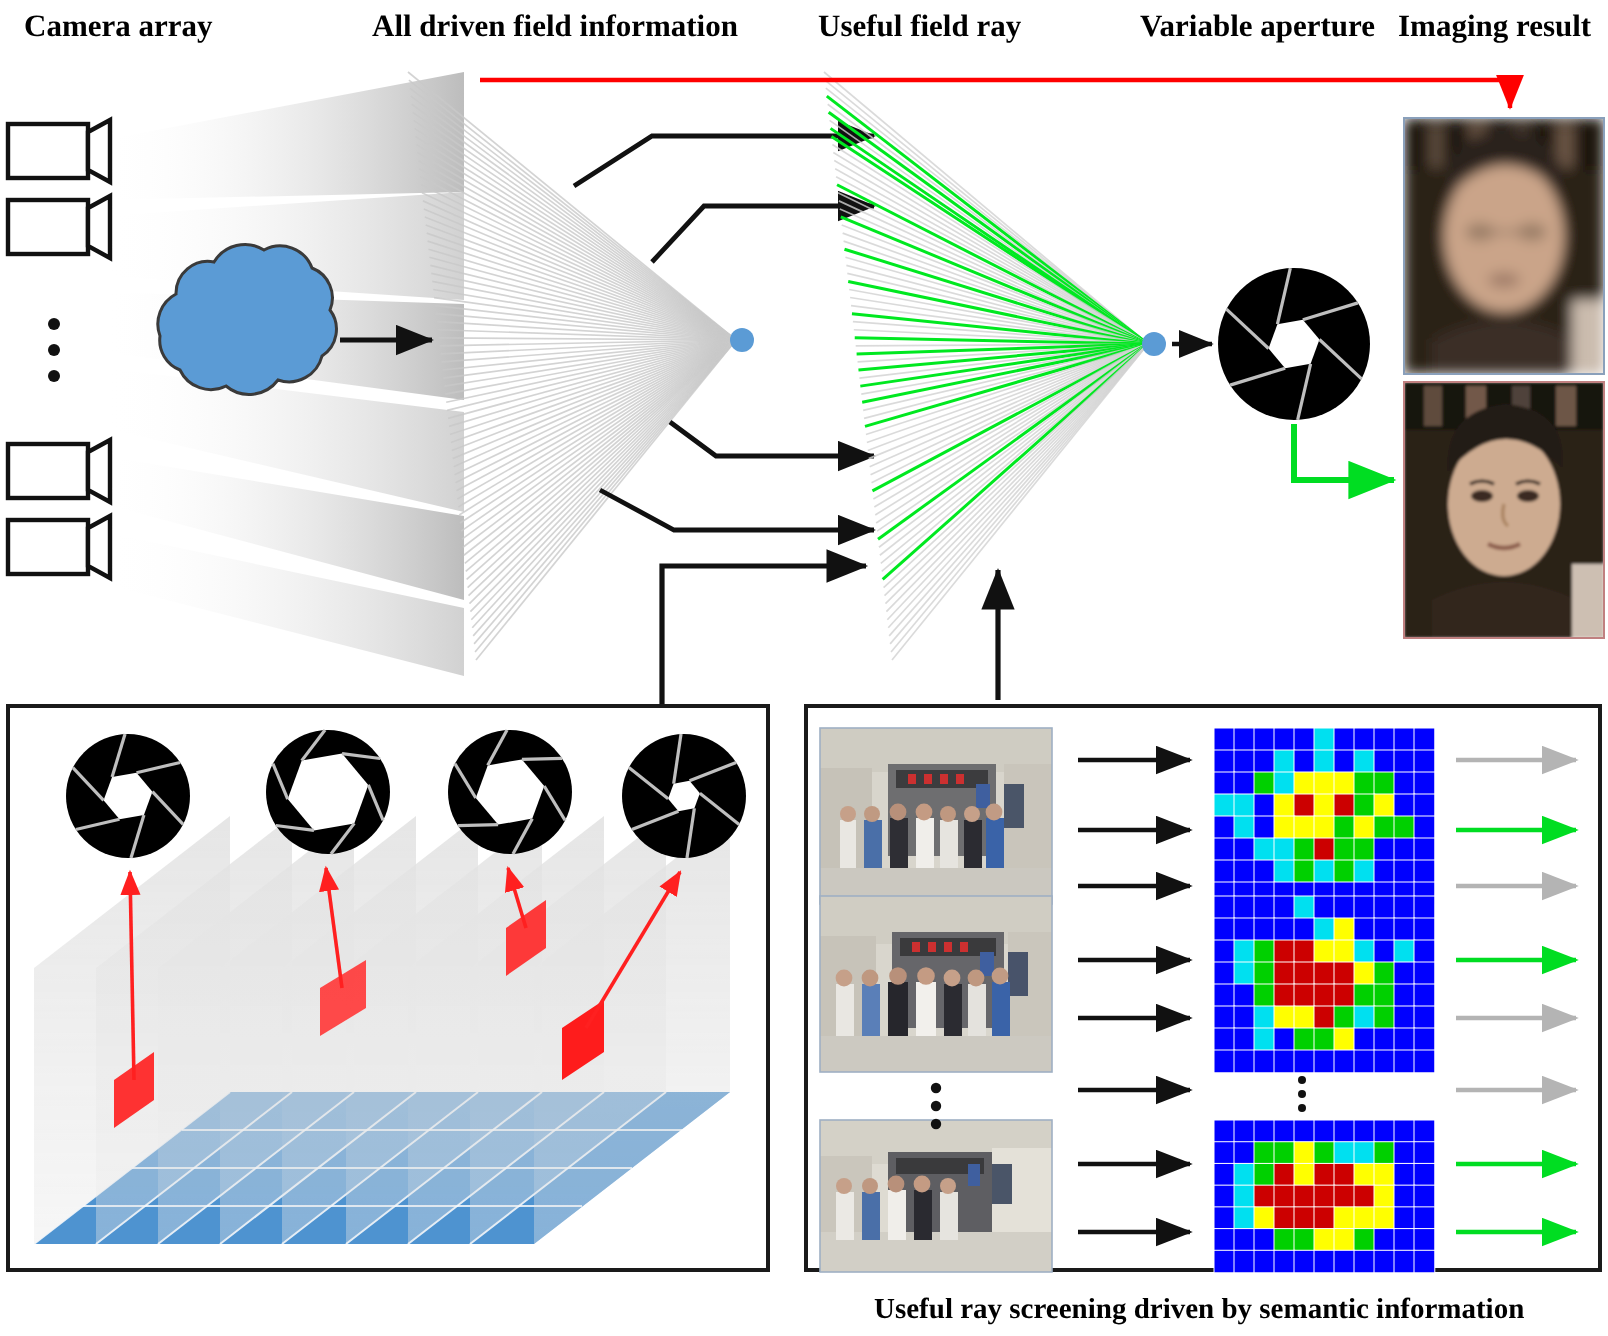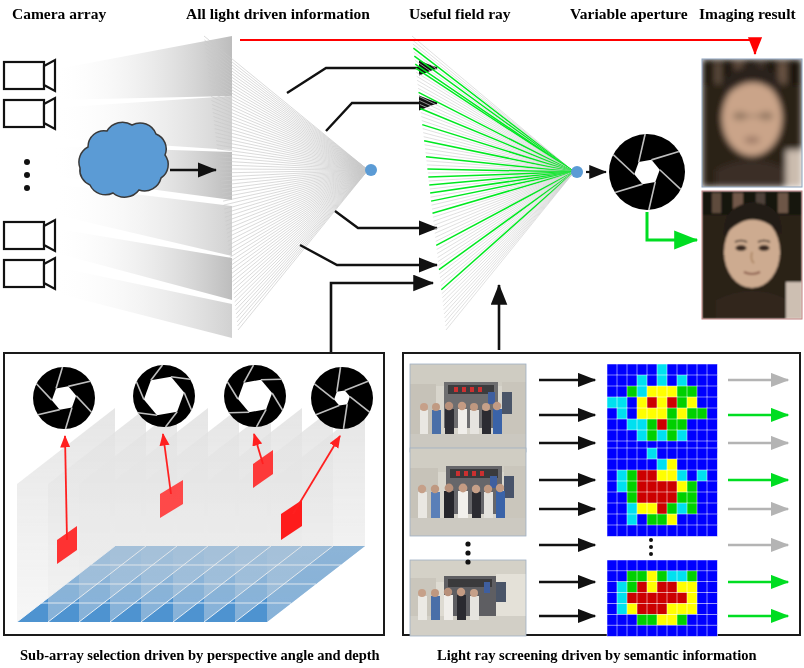--- a/index.html
+++ b/index.html
@@ -14,21 +14,21 @@
   .caption{position:absolute;font-size:14.5px;line-height:18px;white-space:nowrap;}
   svg.layer{position:absolute;left:0;top:0;width:804px;height:668px;overflow:visible;}
   .panel{position:absolute;border:2.5px solid #1a1a1a;background:#fff;box-sizing:border-box;}
 </style>
 </head>
 <body>
 
 <div id="root">
 
   <div class="lbl" style="left:12px;top:5px;">Camera array</div>
-  <div class="lbl" style="left:186px;top:5px;">All light driven information</div>
+  <div class="lbl" style="left:186px;top:5px;">All driven field information</div>
   <div class="lbl" style="left:409px;top:5px;">Useful field ray</div>
   <div class="lbl" style="left:570px;top:5px;text-align:right;">Variable aperture</div>
   <div class="lbl" style="left:680px;top:5px;margin-left:19px;">Imaging result</div>
 
   <svg class="layer" viewBox="0 0 804 668">
     <defs>
       <marker id="ah-black" markerWidth="9" markerHeight="9" refX="7.6" refY="3.2" orient="auto">
         <path d="M0,0 L8,3.2 L0,6.4 z" fill="#111"></path>
       </marker>
       <marker id="ah-red" markerWidth="9" markerHeight="9" refX="7.6" refY="3.2" orient="auto">
@@ -866,16 +866,15 @@
         <line x1="324" y1="89" x2="384" y2="89" stroke="#b4b4b4" marker-end="url(#ahy3)"></line>
         <line x1="324" y1="126" x2="384" y2="126" stroke="#00dd22" marker-end="url(#ahg3)"></line>
         <line x1="324" y1="155" x2="384" y2="155" stroke="#b4b4b4" marker-end="url(#ahy3)"></line>
         <line x1="324" y1="191" x2="384" y2="191" stroke="#b4b4b4" marker-end="url(#ahy3)"></line>
         <line x1="324" y1="228" x2="384" y2="228" stroke="#00dd22" marker-end="url(#ahg3)"></line>
         <line x1="324" y1="262" x2="384" y2="262" stroke="#00dd22" marker-end="url(#ahg3)"></line>
       </g>
     </svg>
   </div>
 
-  <div class="caption" style="left:20px;top:646px;">Sub-array selection driven by perspective angle and depth</div>
-  <div class="caption" style="left:437px;top:646px;">Light ray screening driven by semantic information</div>
+  <div class="caption" style="left:437px;top:646px;">Useful ray screening driven by semantic information</div>
 
 </div>
 
 </body></html>

